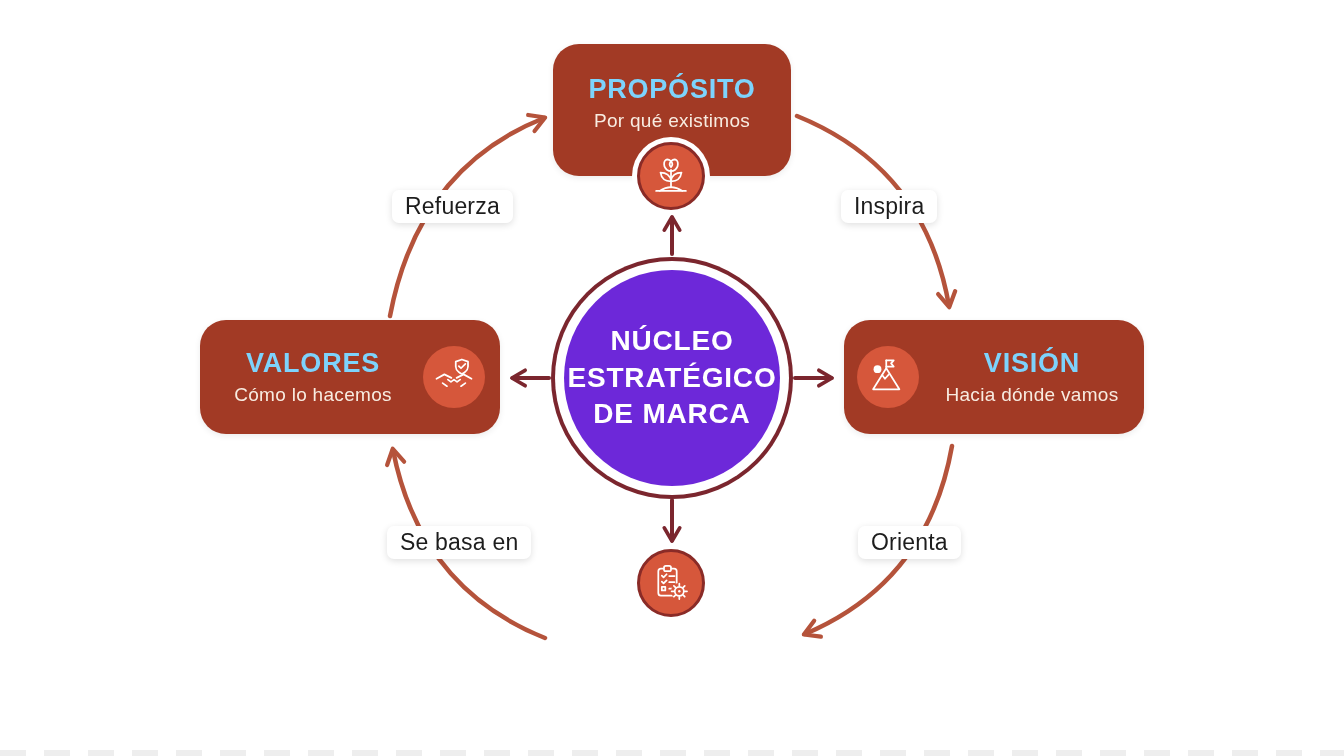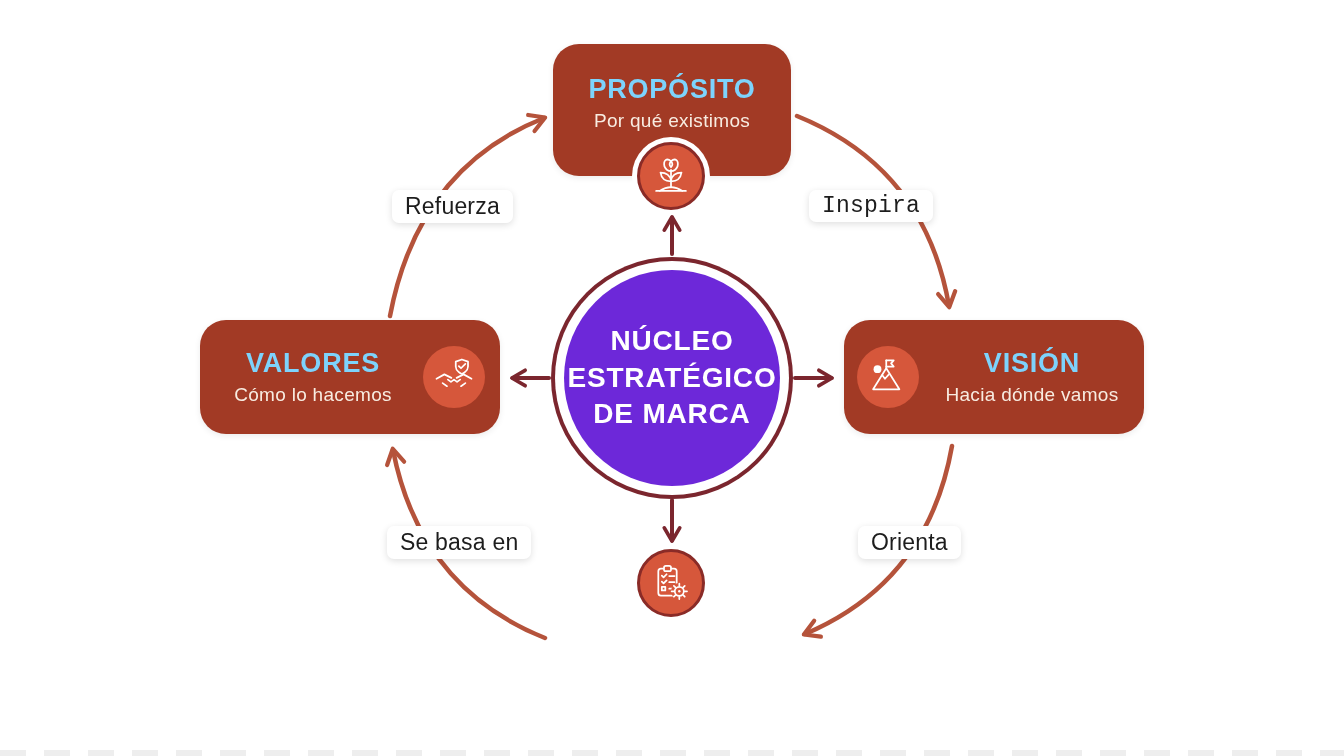--- a/index.html
+++ b/index.html
@@ -47,21 +47,21 @@
     display:flex;align-items:center;justify-content:center;text-align:center;
   }
   .center-text{color:#ffffff;font-weight:bold;font-size:28px;line-height:1.3;letter-spacing:0.8px;}
 
   .pill{
     position:absolute;background:#ffffff;border-radius:7px;padding:3px 13px;
     font-size:23px;font-weight:500;color:#1d1d1d;letter-spacing:0.2px;
     box-shadow:0 2px 7px rgba(0,0,0,0.13);white-space:nowrap;
   }
   #pill-refuerza{left:392px;top:190px;}
-  #pill-inspira{left:809px;top:190px;font-family:Liberation Mono, monospace;}
+  #pill-inspira{left:841px;top:190px;}
   #pill-sebasa{left:387px;top:526px;}
   #pill-orienta{left:858px;top:526px;}
 
   .crop-artifact{
     position:absolute;left:0;bottom:0;width:100%;height:6px;opacity:0.10;
     background:repeating-linear-gradient(90deg,#555 0 26px,transparent 26px 44px);
   }
 </style>
 </head>
 <body>

